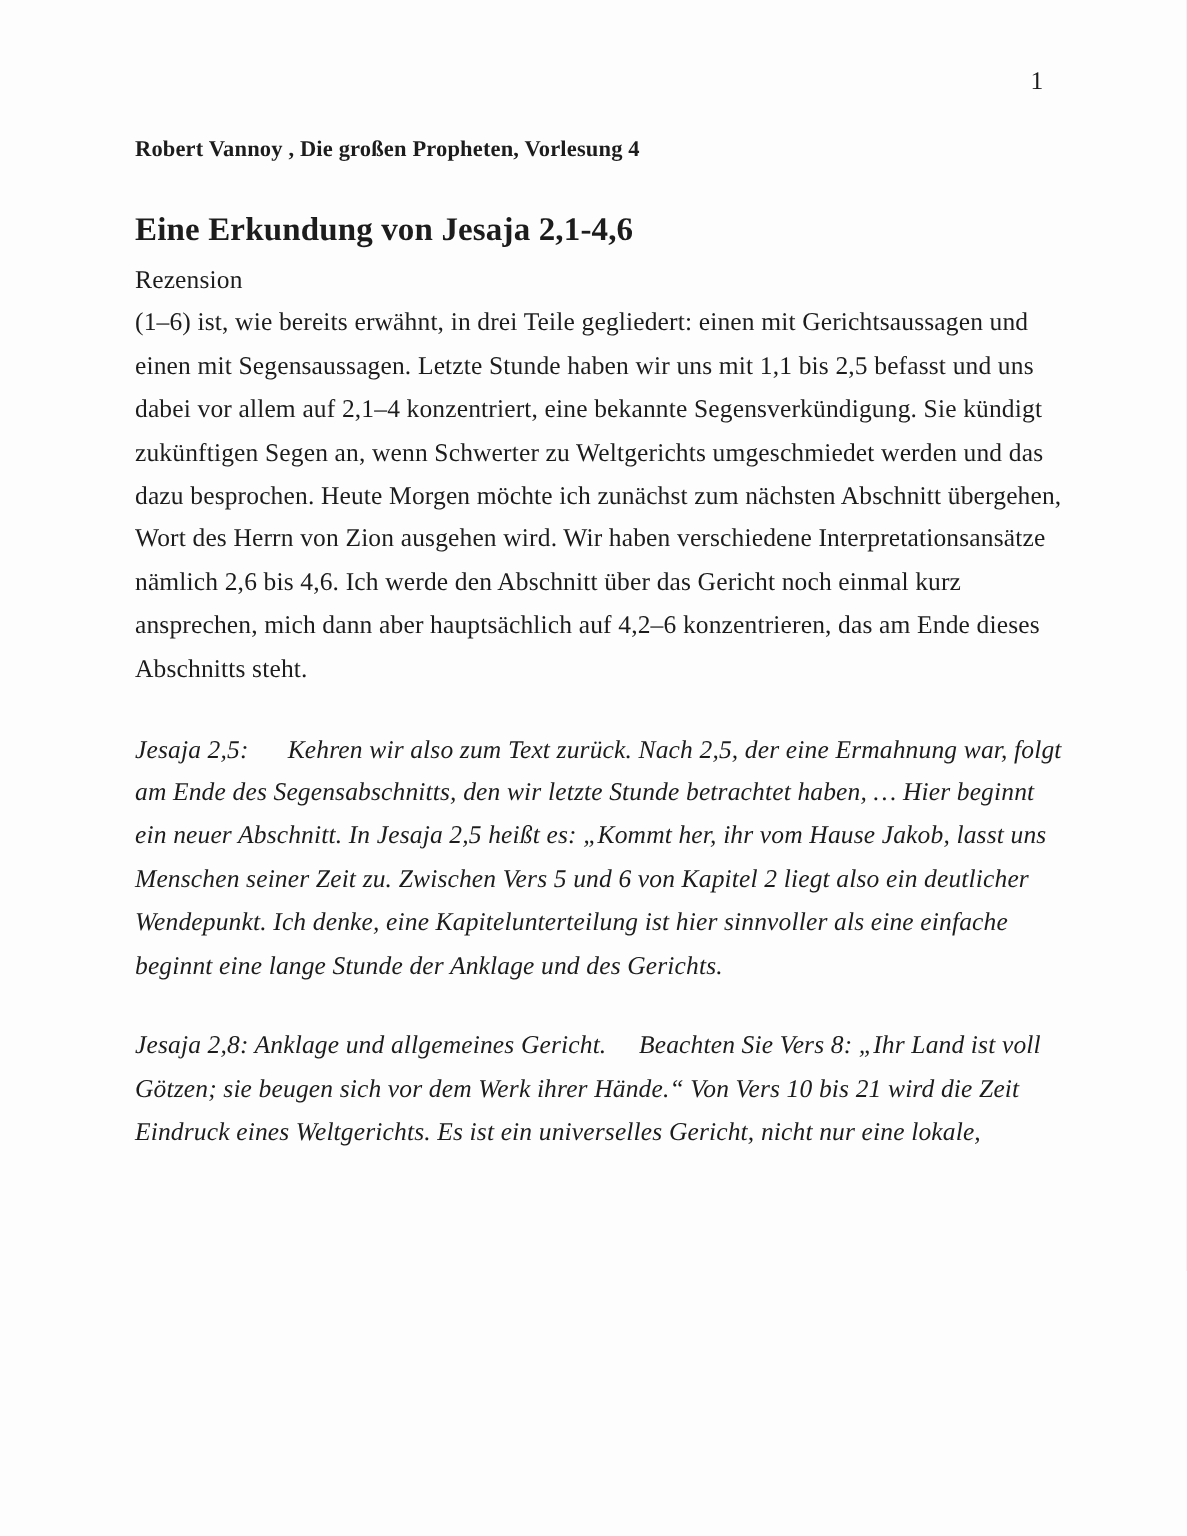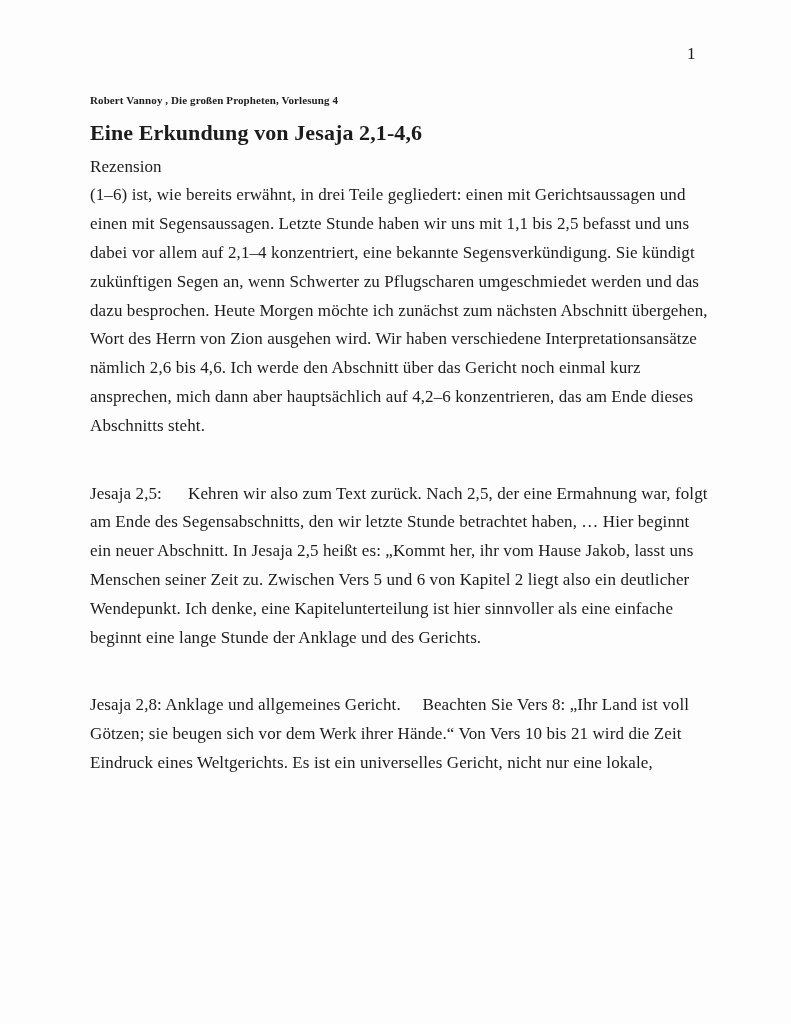--- a/index.html
+++ b/index.html
@@ -27,36 +27,37 @@
     position: absolute;
     left: 90px;
     top: 86px;
     width: 655px;
     font-size: 17px;
     line-height: 28.8px;
     letter-spacing: 0.1px;
   }
   .title {
     font-weight: bold;
-    font-size: 11px;
-    margin: 0 0 4px 0;
+    font-size: 15px;
+    margin: 0 0 24px 0;
   }
   .subtitle {
     font-weight: bold;
     font-size: 22px;
     margin: 0 0 5px 0;
   }
   .section-label {
     margin: 0;
   }
   .para {
     margin: 0;
   }
   .para + .para {
-    margin-top: 39px;
+    margin-top: 25px;
+    font-style: italic;
   }
   .line {
     white-space: pre-wrap;
   }
   .line.indent {
     text-indent: 45px;
   }
 </style>
 </head>
 <body>
@@ -65,21 +66,21 @@
   <div class="page-number">1</div>
   <div class="content">
     <h1 class="title">Robert Vannoy , Die großen Propheten, Vorlesung 4</h1>
     <h2 class="subtitle">Eine Erkundung von Jesaja 2,1-4,6</h2>
     <div class="section-label">Rezension</div>
     <div id="paragraphs">
         <div class="para">
           <div class="line">(1–6) ist, wie bereits erwähnt, in drei Teile gegliedert: einen mit Gerichtsaussagen und</div>
           <div class="line">einen mit Segensaussagen. Letzte Stunde haben wir uns mit 1,1 bis 2,5 befasst und uns</div>
           <div class="line">dabei vor allem auf 2,1–4 konzentriert, eine bekannte Segensverkündigung. Sie kündigt</div>
-          <div class="line">zukünftigen Segen an, wenn Schwerter zu Pflugscharen umgeschmiedet werden und das</div>
+          <div class="line">zukünftigen Segen an, wenn Schwerter zu Weltgerichts umgeschmiedet werden und das</div>
           <div class="line">dazu besprochen. Heute Morgen möchte ich zunächst zum nächsten Abschnitt übergehen,</div>
           <div class="line">Wort des Herrn von Zion ausgehen wird. Wir haben verschiedene Interpretationsansätze</div>
           <div class="line">nämlich 2,6 bis 4,6. Ich werde den Abschnitt über das Gericht noch einmal kurz</div>
           <div class="line">ansprechen, mich dann aber hauptsächlich auf 4,2–6 konzentrieren, das am Ende dieses</div>
           <div class="line">Abschnitts steht.</div>
         </div>
         <div class="para">
           <div class="line">Jesaja 2,5:      Kehren wir also zum Text zurück. Nach 2,5, der eine Ermahnung war, folgt</div>
           <div class="line">am Ende des Segensabschnitts, den wir letzte Stunde betrachtet haben, … Hier beginnt</div>
           <div class="line">ein neuer Abschnitt. In Jesaja 2,5 heißt es: „Kommt her, ihr vom Hause Jakob, lasst uns</div>

